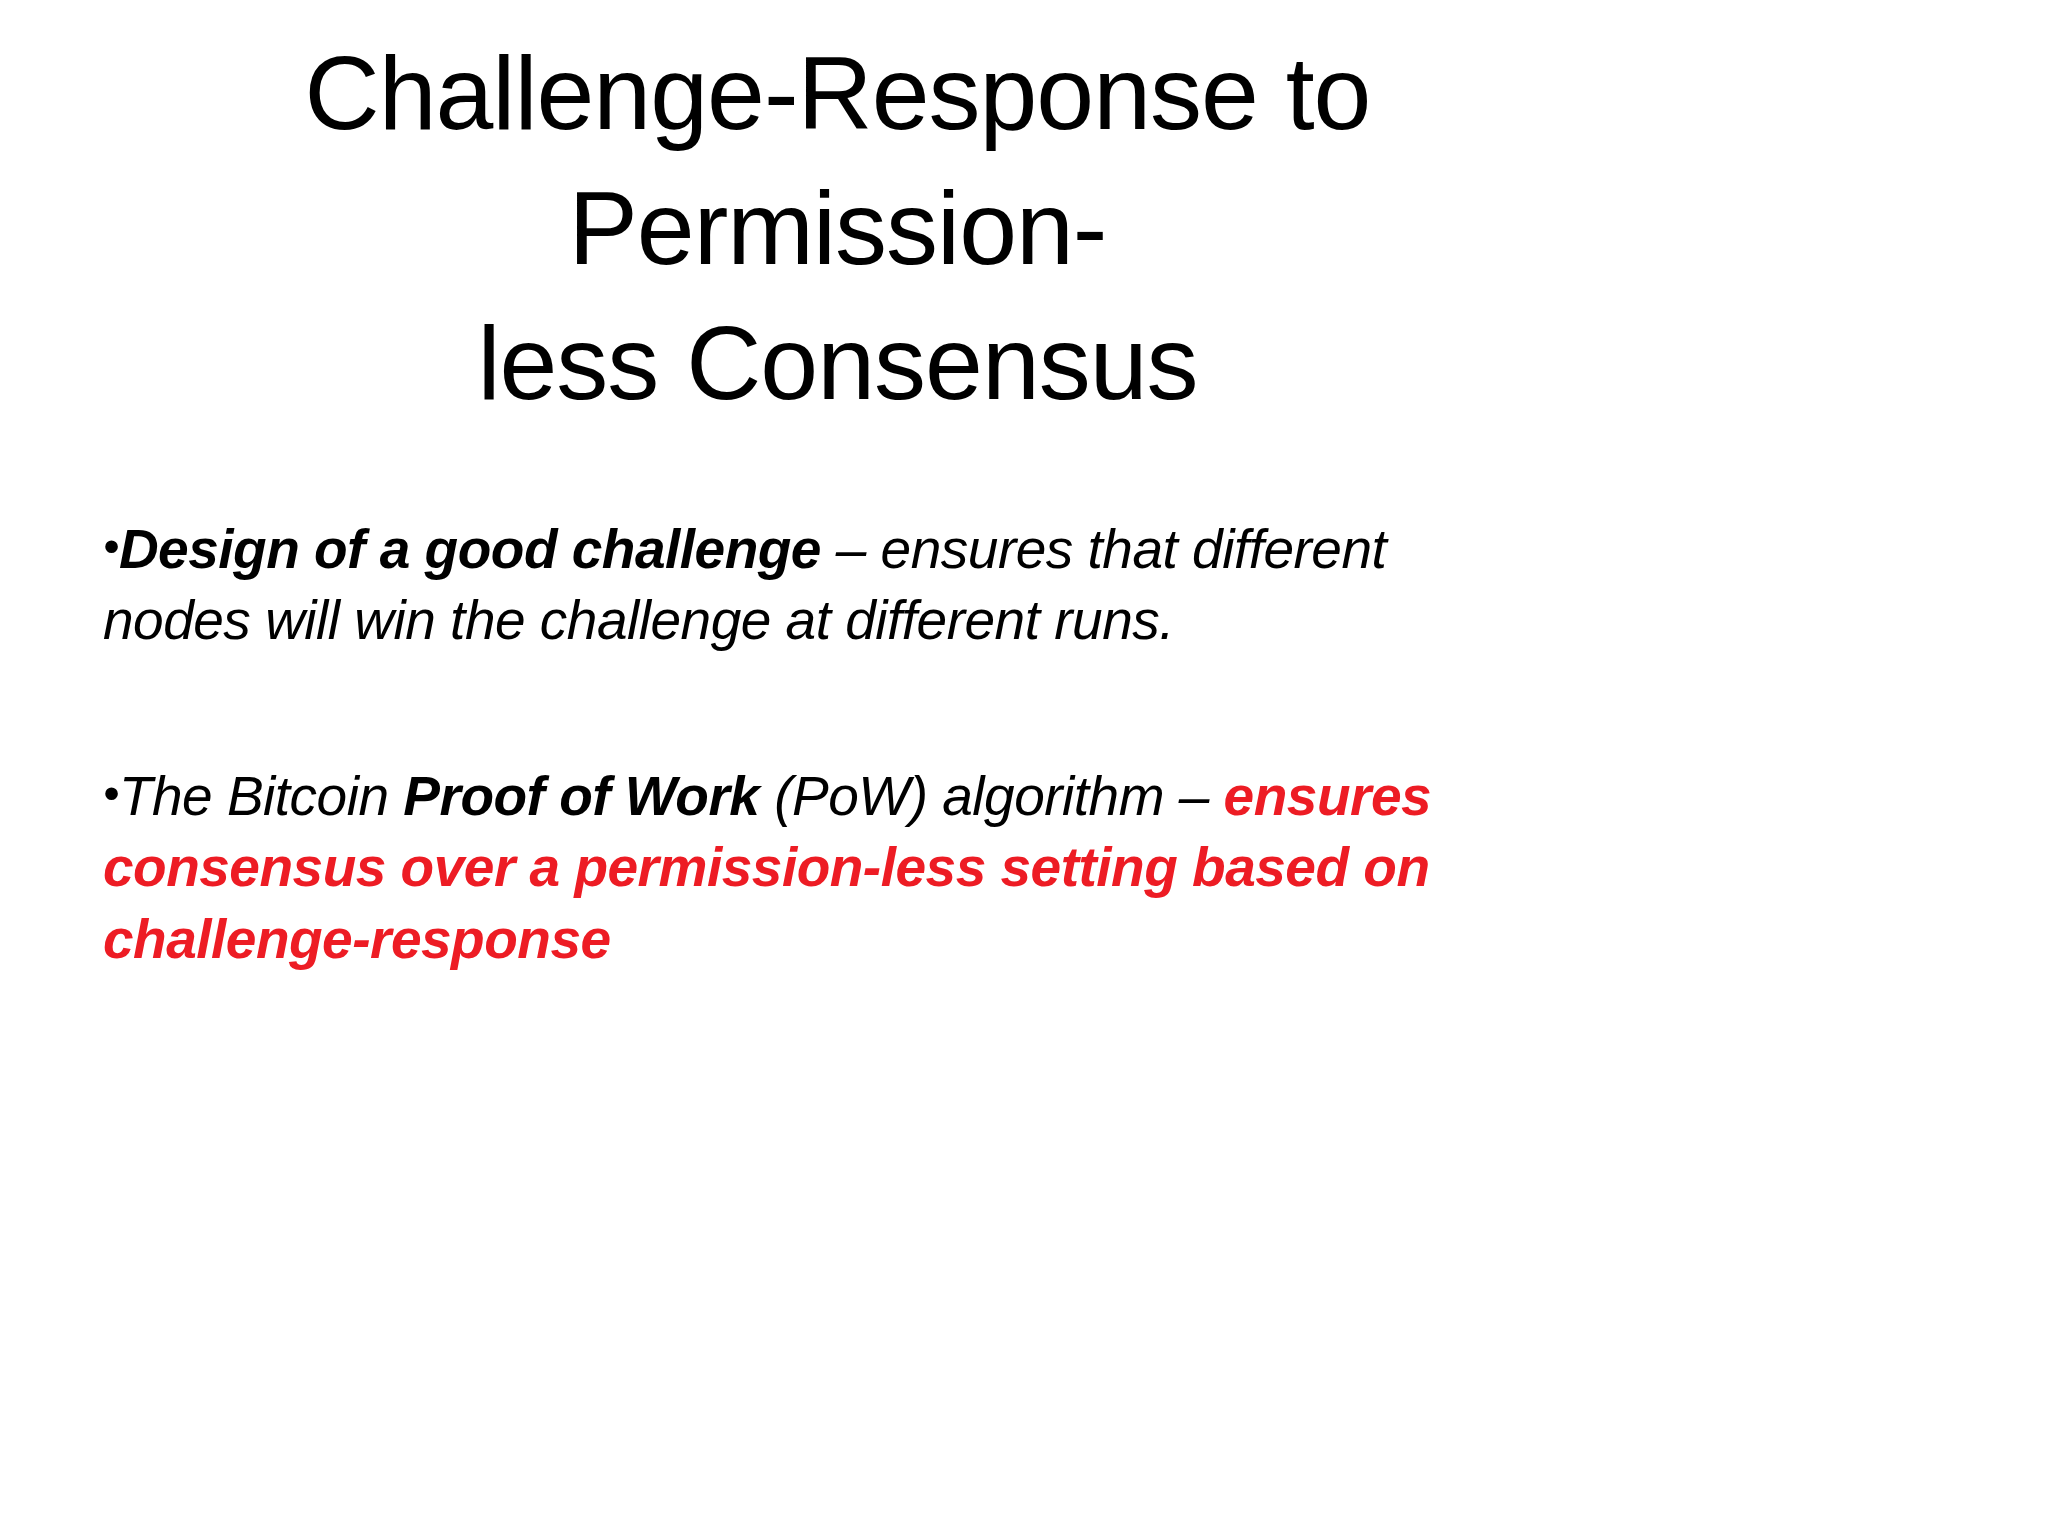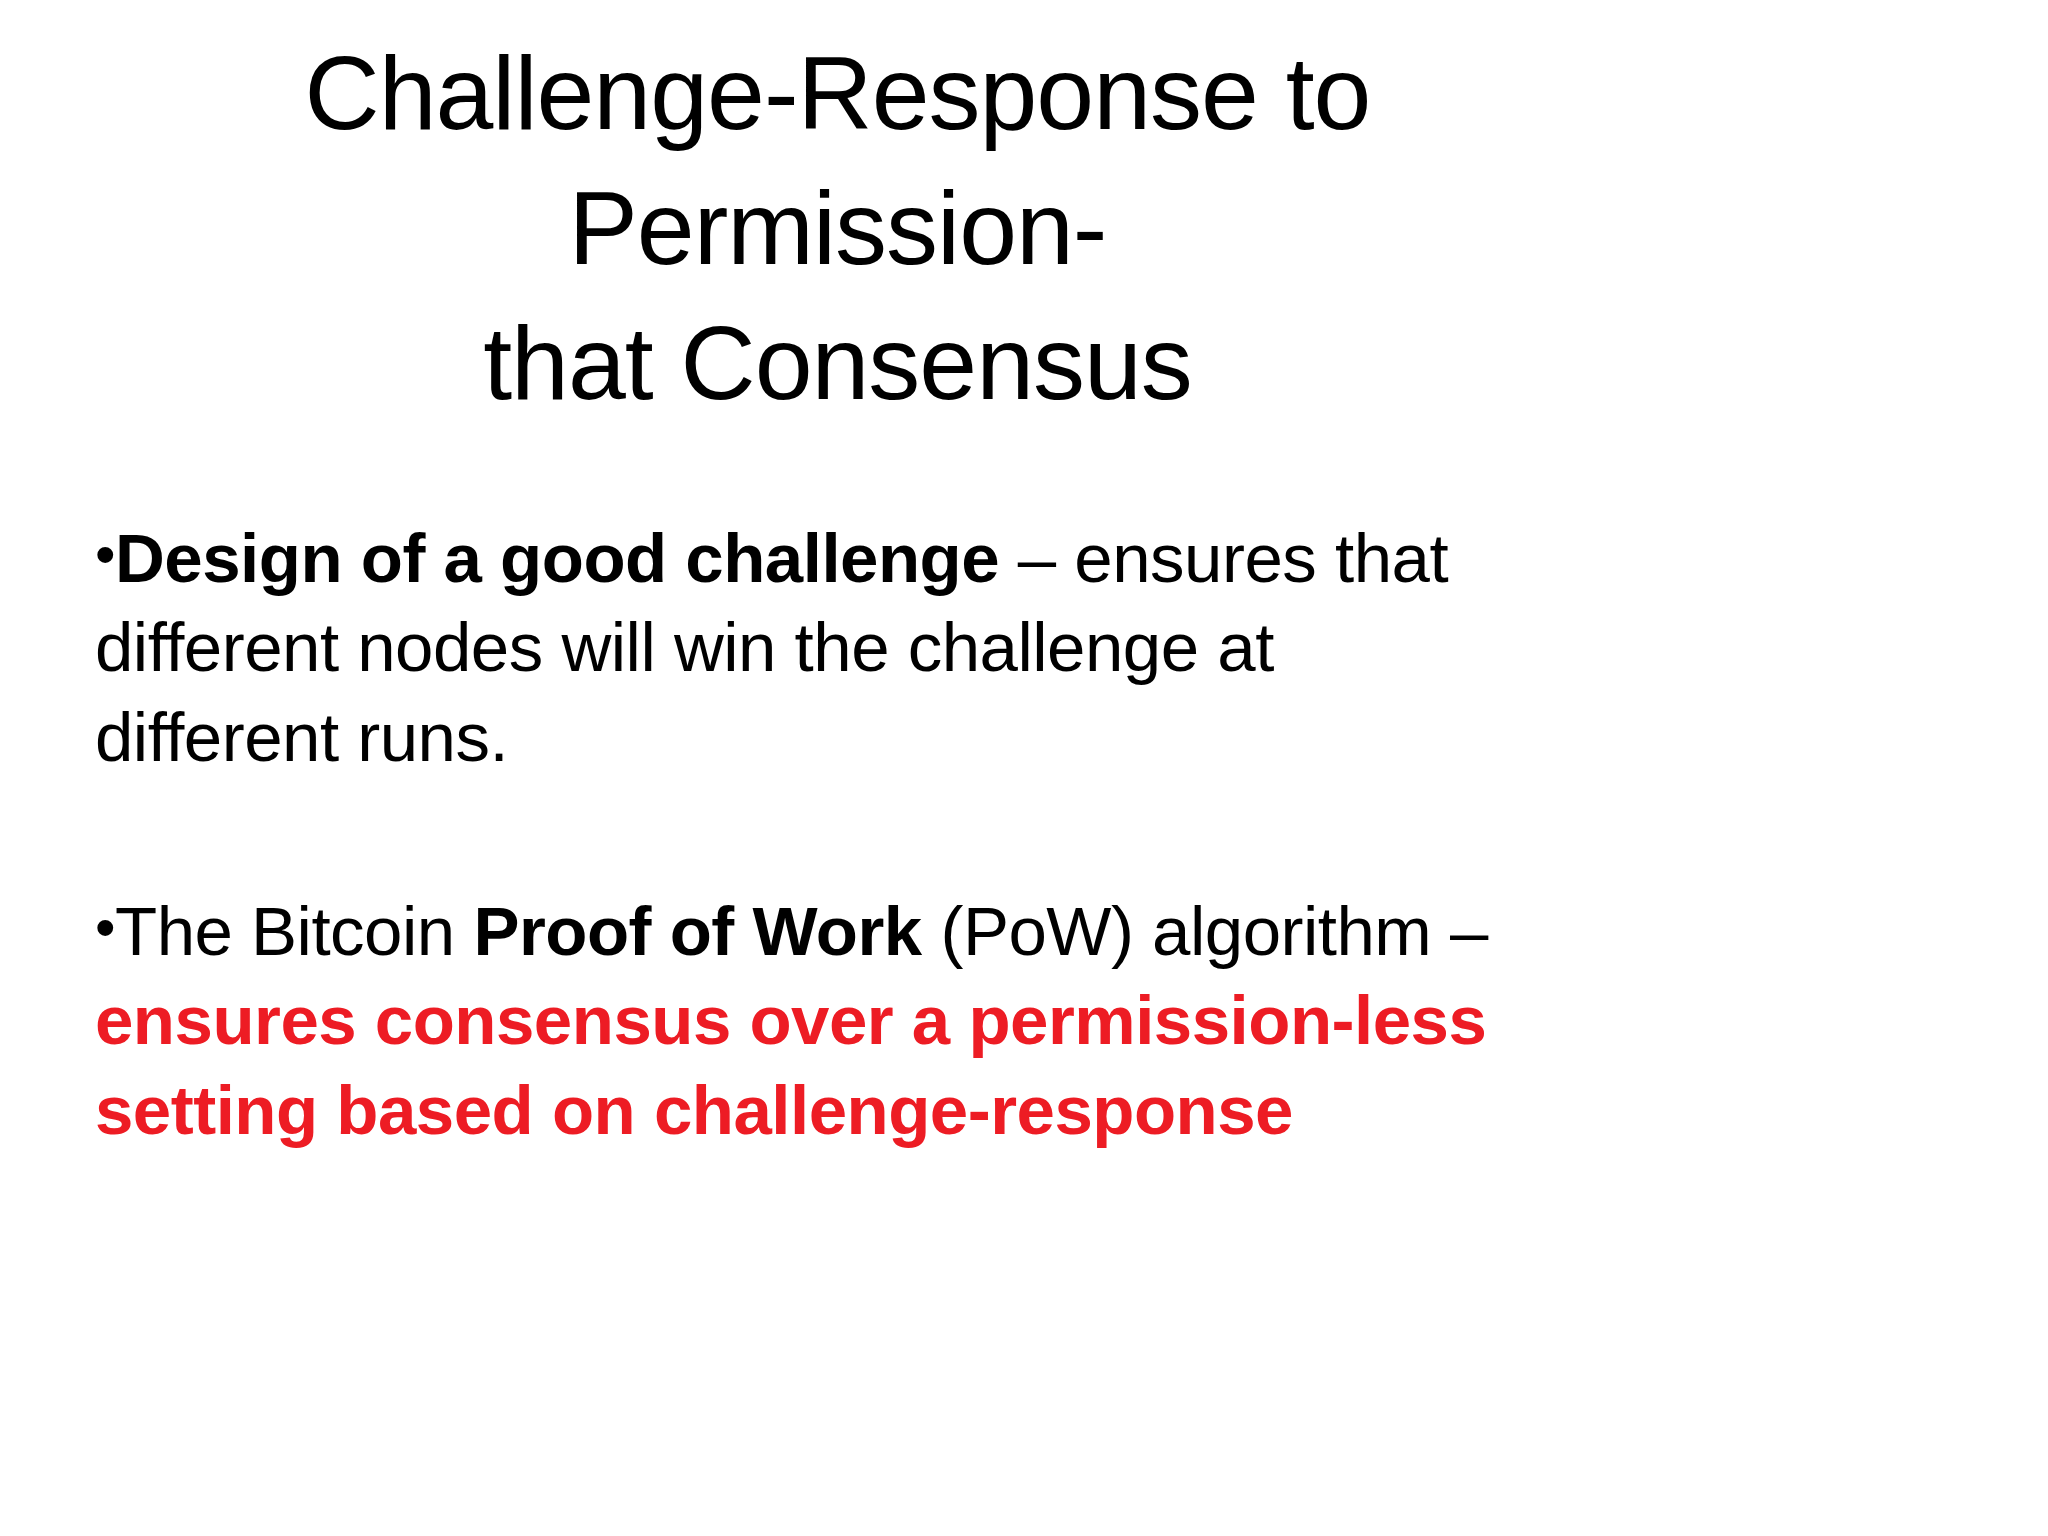--- a/index.html
+++ b/index.html
@@ -22,39 +22,40 @@
     font-weight: 400;
     line-height: 1.3;
     text-align: center;
     letter-spacing: -1px;
   }
   .title-line { display: block; }
   .body-text {
     margin: 82px 160px 0 95px;
   }
   .bullet {
-    font-size: 69px;
+    font-size: 55px;
     line-height: 1.3;
-    margin: 0 0 104px 0;
+    margin: 0 0 104px 8px;
     letter-spacing: -0.5px;
+    font-style: italic;
   }
   .bullet:last-child { margin-bottom: 0; }
   .marker {
     font-size: 0.85em;
     vertical-align: 0.12em;
   }
   .run-bold { font-weight: 700; }
 </style>
 </head>
 <body>
 
 <div class="slide">
   <h1 class="title">
     <span class="title-line">Challenge-Response to Permission-</span>
-    <span class="title-line">that Consensus</span>
+    <span class="title-line">less Consensus</span>
   </h1>
 
   <div class="body-text">
     <p class="bullet"><span class="marker">•</span><span><span class="run-bold">Design of a good challenge</span><span> – ensures that different nodes will win the challenge at different runs.</span></span></p>
 
 
     <p class="bullet"><span class="marker">•</span><span><span>The Bitcoin </span><span class="run-bold">Proof of Work</span><span> (PoW) algorithm – </span><span class="run-bold" style="color: rgb(237, 28, 36);">ensures consensus over a permission-less setting based on challenge-response</span></span></p>
   </div>
 </div>
 

